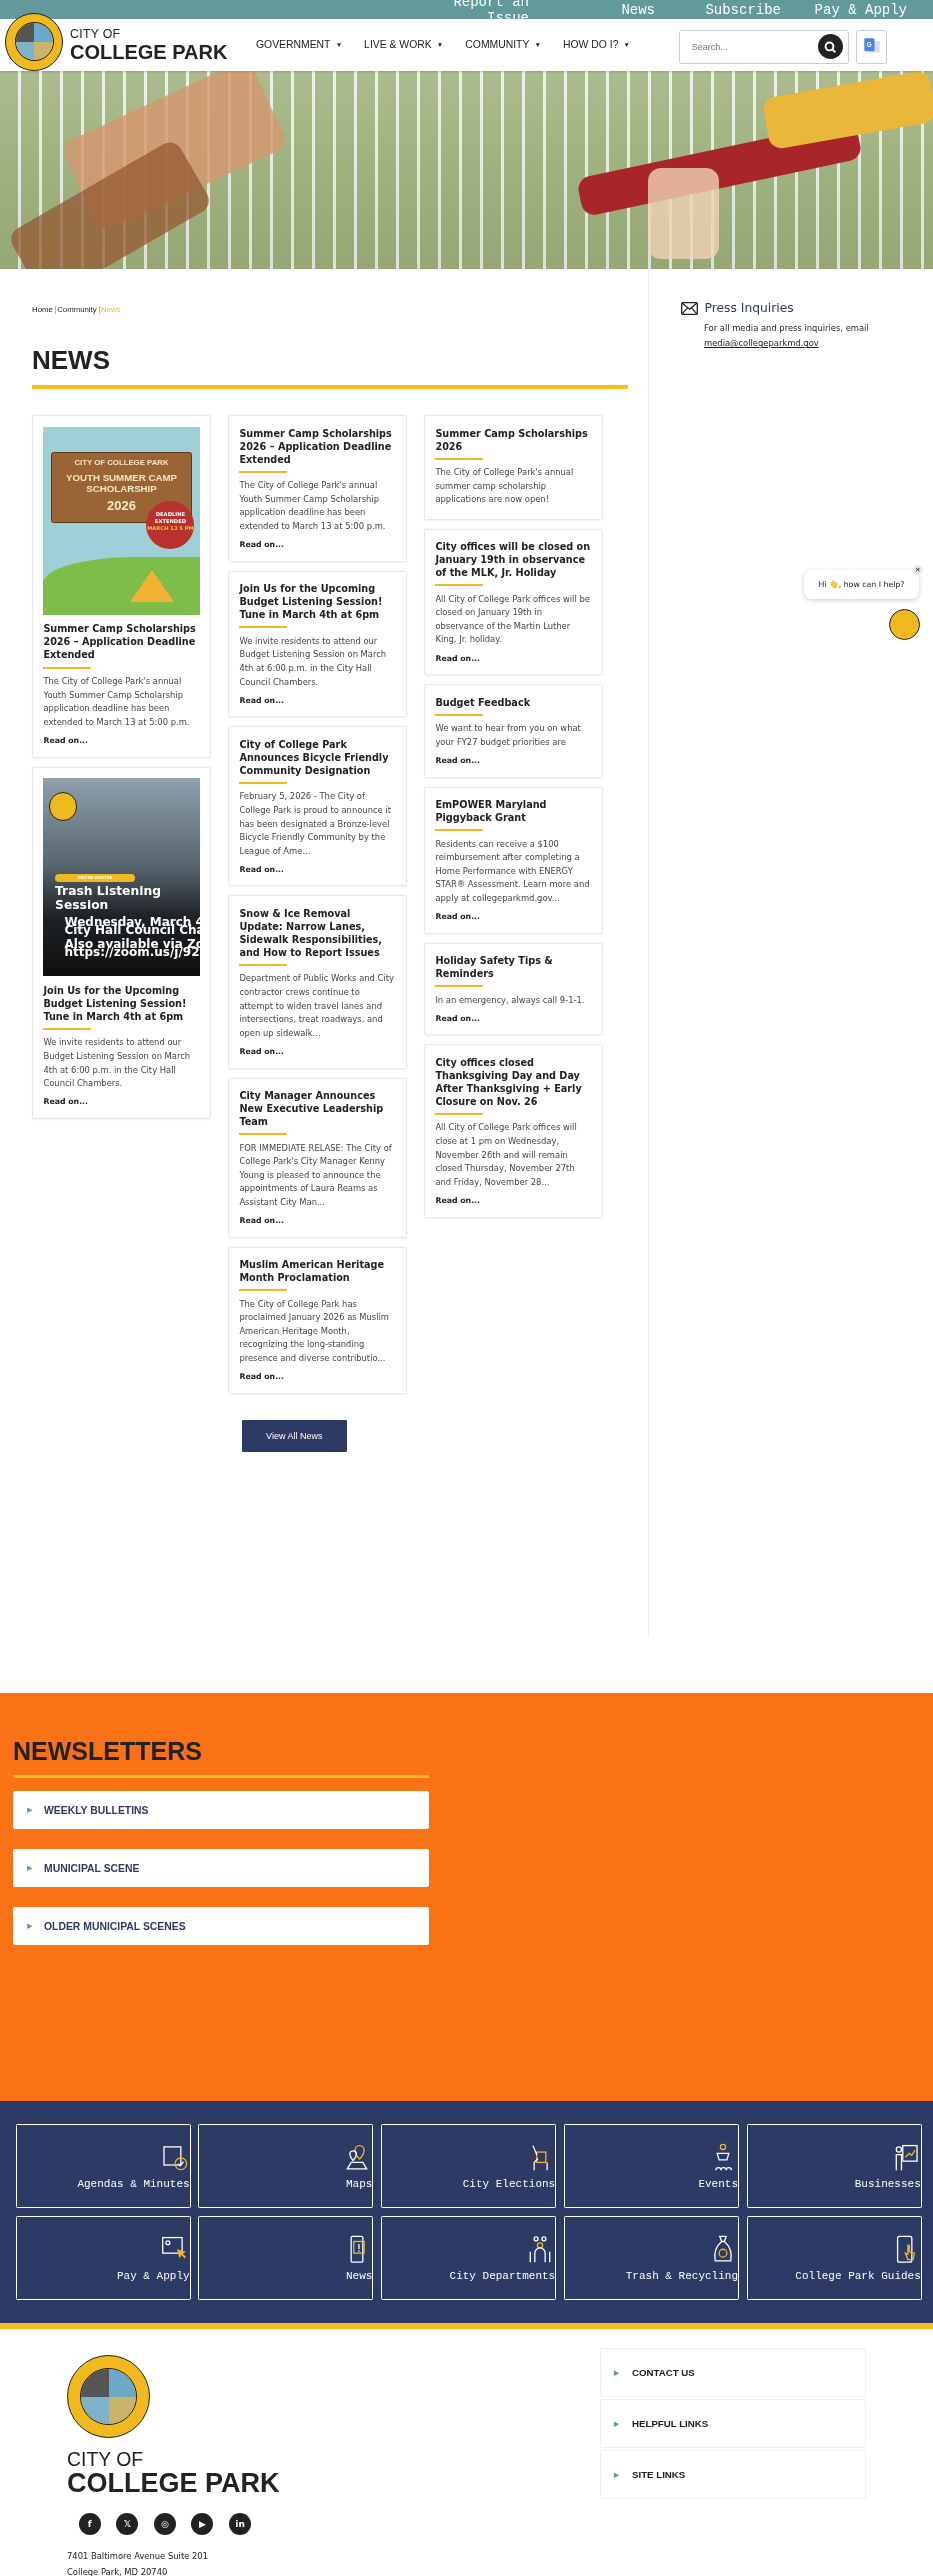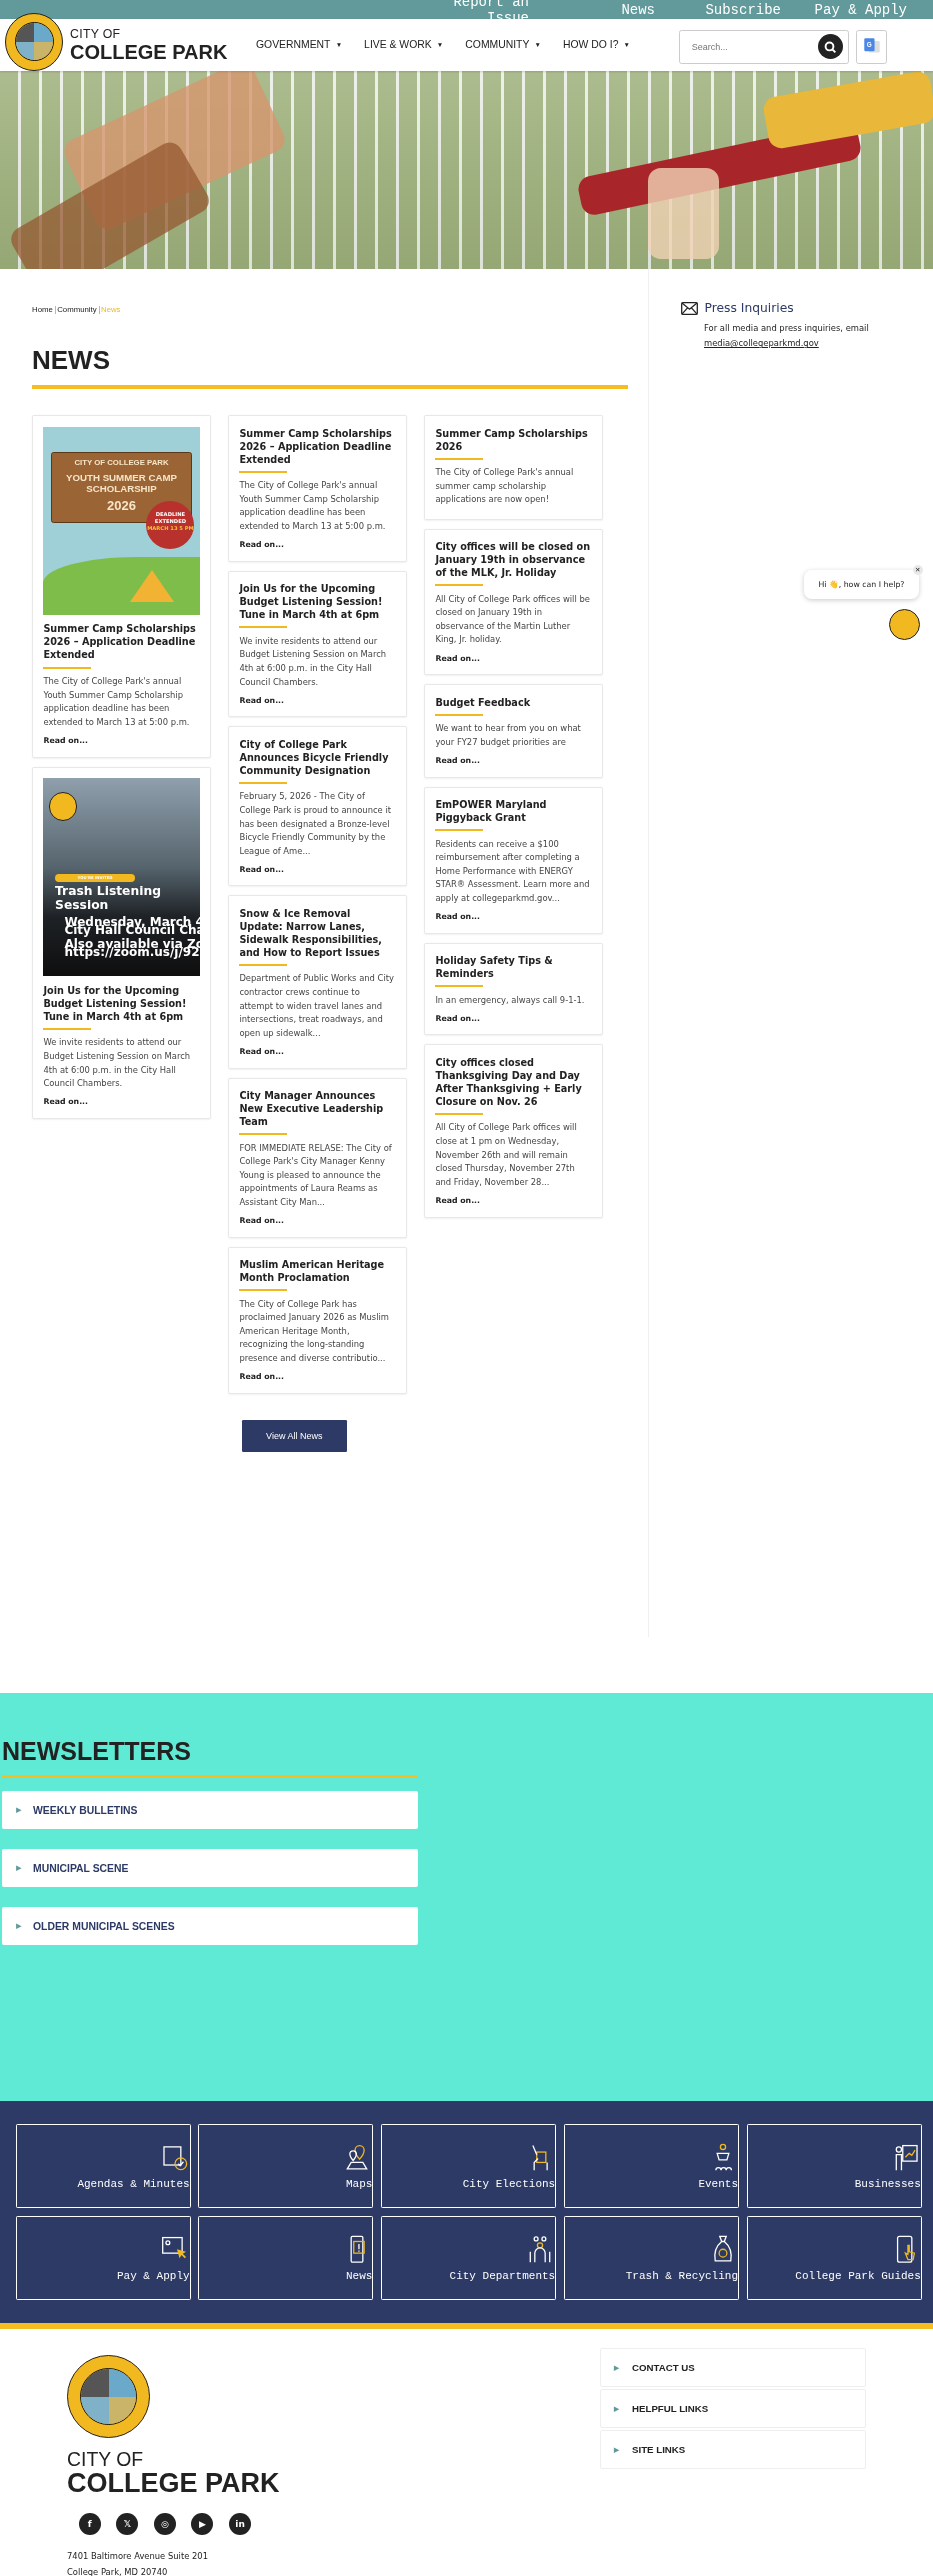--- a/index.html
+++ b/index.html
@@ -40,21 +40,21 @@
 .card .ul{width:48px;height:1.9px;background:#f1b820;margin:5.2px 0 6.5px}
 .card p{font-size:8.4px;line-height:13.6px;color:#444}
 .card .read{font-size:7.8px;font-weight:bold;color:#222;margin-top:6.5px;display:block}
 .vbtn{display:block;margin:26px auto 0;width:105px;height:32px;background:#2c3a65;color:#fff;border:none;border-radius:1.3px;font-family:"Liberation Sans",sans-serif;font-size:9px;position:relative;left:-36px}
 .press h4{font-family:"DejaVu Sans",sans-serif;font-weight:normal;font-size:12.3px;color:#2c3a65;display:flex;align-items:center;gap:6.5px}
 .press p{font-size:8.4px;color:#222;margin:5.2px 0 0 23px;line-height:15.6px}
 .press a{text-decoration:underline}
 .chat{position:absolute;left:804px;top:570px;width:115px;height:28.5px;background:#fff;border-radius:7.8px;box-shadow:0 1.3px 5.2px rgba(0,0,0,.2);font-size:7.8px;display:flex;align-items:center;justify-content:center}
 .chat .x{position:absolute;right:-3.9px;top:-5.2px;width:10.4px;height:10.4px;border-radius:50%;background:#e8e8e8;font-size:6.5px;display:flex;align-items:center;justify-content:center}
 .chatbot{position:absolute;left:889px;top:609px;width:31px;height:31px;border-radius:50%;background:#f1b820;border:1.3px solid #222}
-.nl{background:#5eead4;padding:32px 0 156px 2px;margin-top:56px}
+.nl{background:#f97316;padding:32px 0 156px 13px;margin-top:56px}
 .nl h2{font-family:"Liberation Sans",sans-serif;font-weight:bold;font-size:25px;color:#222;margin-top:11.7px}
 .nl .bar{width:416px;margin-top:9px;height:3.2px}
 .acc{width:416px;margin-top:13px;display:flex;flex-direction:column;gap:20px}
 .acc div{background:#fff;height:38px;border-radius:1.9px;display:flex;align-items:center;padding-left:14.3px;font-family:"Liberation Sans",sans-serif;font-weight:bold;font-size:10.4px;color:#2c3a65}
 .acc .tri{color:#62999a;font-size:6.5px;margin-right:11.7px}
 .quick{background:#2c3a65;padding:23px 15.6px 23px;border-bottom:6.5px solid #f5bd20}
 .grid{display:grid;grid-template-columns:repeat(5,175px);gap:7.8px 7.8px;justify-content:space-between}
 .tile{height:84px;border:1.9px solid #fff;border-radius:1.3px;display:flex;flex-direction:column;align-items:flex-end;justify-content:center;gap:6.5px;color:#fff;font-family:Liberation Mono, monospace;font-size:11px}
 .tile .ic{width:30px;height:28.5px;display:flex;align-items:center;justify-content:center}
 .footer{display:flex;padding:26px 0 39px 67px;position:relative;height:314px}
@@ -62,21 +62,21 @@
 .footer .fseal .in{width:57px;height:57px;border-radius:50%;display:grid;grid-template-columns:1fr 1fr;overflow:hidden;border:1.3px solid #111}
 .footer .fseal .in span:nth-child(1){background:#555}.footer .fseal .in span:nth-child(2){background:#6aa9c9}
 .footer .fseal .in span:nth-child(3){background:#7fb2c8}.footer .fseal .in span:nth-child(4){background:#c9b46a}
 .fbrand .l1{font-family:"Liberation Sans",sans-serif;font-size:19.4px;color:#222;margin-top:11.7px;line-height:1}
 .fbrand .l2{font-family:"Liberation Sans",sans-serif;font-weight:bold;font-size:27px;color:#222;line-height:1.05}
 .social{display:flex;gap:15.6px;margin:15.6px 0 0 11.7px}
 .social span{width:22px;height:22px;border-radius:50%;background:#222;color:#fff;font-size:9px;font-weight:bold;display:flex;align-items:center;justify-content:center}
 .addr{font-size:8.4px;color:#222;line-height:15.6px;margin-top:14.3px}
 .addr .gap{height:11.7px}
 .facc{position:absolute;left:600px;top:19.4px;width:266px;display:flex;flex-direction:column;gap:1.9px}
-.facc div{height:39px;background:#fff;border:0.6px solid #eee;border-radius:1.9px;display:flex;align-items:center;padding-left:13px;font-family:"Liberation Sans",sans-serif;font-weight:bold;font-size:9.7px;color:#222}
+.facc div{height:49px;background:#fff;border:0.6px solid #eee;border-radius:1.9px;display:flex;align-items:center;padding-left:13px;font-family:"Liberation Sans",sans-serif;font-weight:bold;font-size:9.7px;color:#222}
 .facc .tri{color:#62999a;font-size:6.5px;margin-right:13px}
 </style>
 </head>
 <body>
 
 <div class="topbar">
   <a>Report an Issue</a>
   <a>News</a>
   <a>Subscribe</a>
   <a>Pay &amp; Apply</a>

